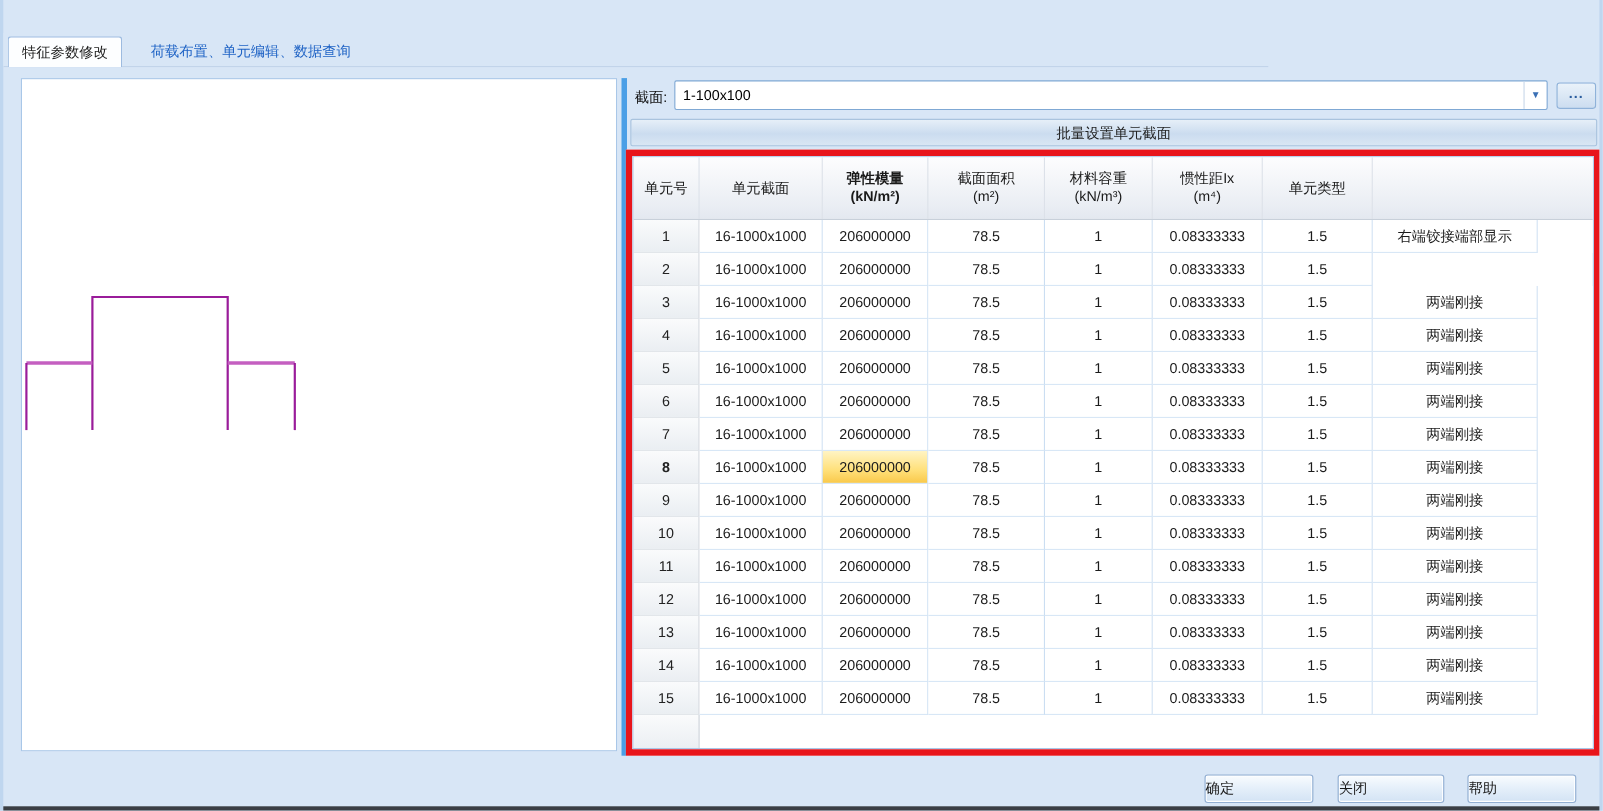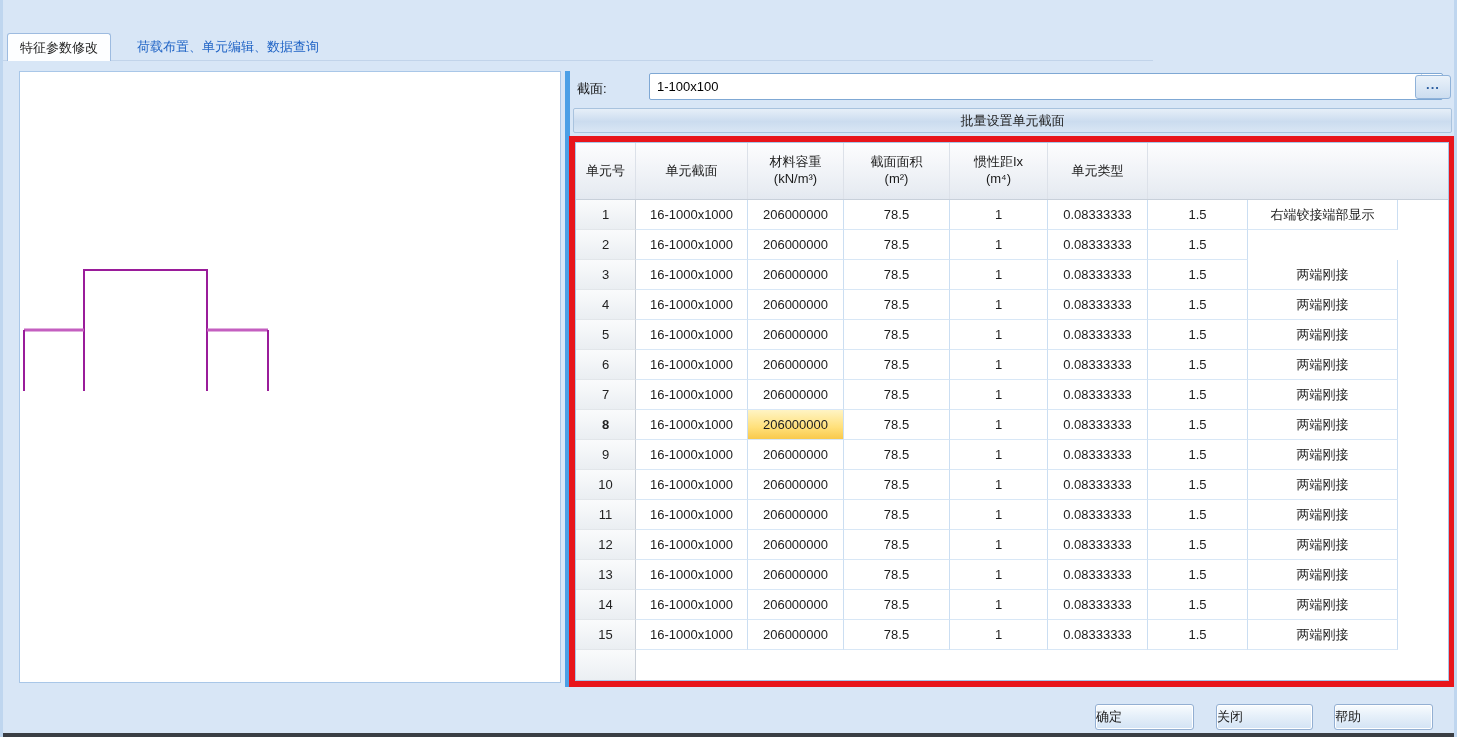--- a/index.html
+++ b/index.html
@@ -22,21 +22,21 @@
   .tab { position:absolute; top:3px; height:28px; line-height:27px; padding:0 12px; font-size:13px; }
   .tab.active { left:4px; background:#FDFEFF; border:1px solid #9DBBE0; border-bottom:none;
                 border-radius:3px 3px 0 0; color:#222; z-index:2; }
   .tab.inactive { left:122px; color:#1F63C5; cursor:pointer; }
   
   .left-panel { position:absolute; left:16px; top:71px; width:542px; height:612px; background:#fff;
                 border:1px solid #A9C7E8; }
   .splitter { position:absolute; left:562px; top:71px; width:5px; height:616px; background:#4B9FE6; }
   
   .section-label { position:absolute; left:574px; top:80px; font-size:13px; color:#111; }
-  .combo { position:absolute; left:646px; top:73px; width:794px; height:27px; background:#fff;
+  .combo { position:absolute; left:610px; top:73px; width:794px; height:27px; background:#fff;
            border:1px solid #7FA8D4; border-radius:2px; }
   .combo-text { position:absolute; left:7px; top:5px; font-size:13px; color:#000; }
   .combo-arrow { position:absolute; right:0; top:0; width:21px; height:25px; border-left:1px solid #C8D8EA;
                  text-align:center; line-height:24px; font-size:9px; color:#3A70B5; cursor:pointer; }
   .dots-btn { position:absolute; left:1412px; top:75px; width:36px; height:24px; border-radius:3px;
               background:linear-gradient(#EAF2FA,#CCDDF0); border:1px solid #8FB2D9; color:#2A5C9E;
               font-weight:bold; text-align:center; line-height:18px; letter-spacing:1px; cursor:pointer; }
   .batch-btn { position:absolute; left:570px; top:108px; width:879px; height:25px; border-radius:2px;
                background:linear-gradient(#E6EFF8,#CBDCEF 55%,#D9E6F4); border:1px solid #A9C3DE;
                text-align:center; line-height:23px; font-size:13px; color:#222; cursor:pointer; }
@@ -105,27 +105,31 @@
 
   <div class="red-frame">
     <div class="table-area">
       <div class="grid-row thead">
         <div class="th">
             <span>单元号</span>
           </div>
         <div class="th">
             <span>单元截面</span>
           </div>
+        <div class="th bold">
+            <span>弹性模量</span>
+            <span>(kN/m²)</span>
+          </div>
+        <div class="th">
+            <span>截面面积</span>
+            <span>(m²)</span>
+          </div>
         <div class="th">
             <span>材料容重</span>
             <span>(kN/m³)</span>
-          </div>
-        <div class="th">
-            <span>截面面积</span>
-            <span>(m²)</span>
           </div>
         <div class="th">
             <span>惯性距Ix</span>
             <span>(m⁴)</span>
           </div>
         <div class="th">
             <span>单元类型</span>
           </div>
         <div class="th filler"></div>
       </div>

